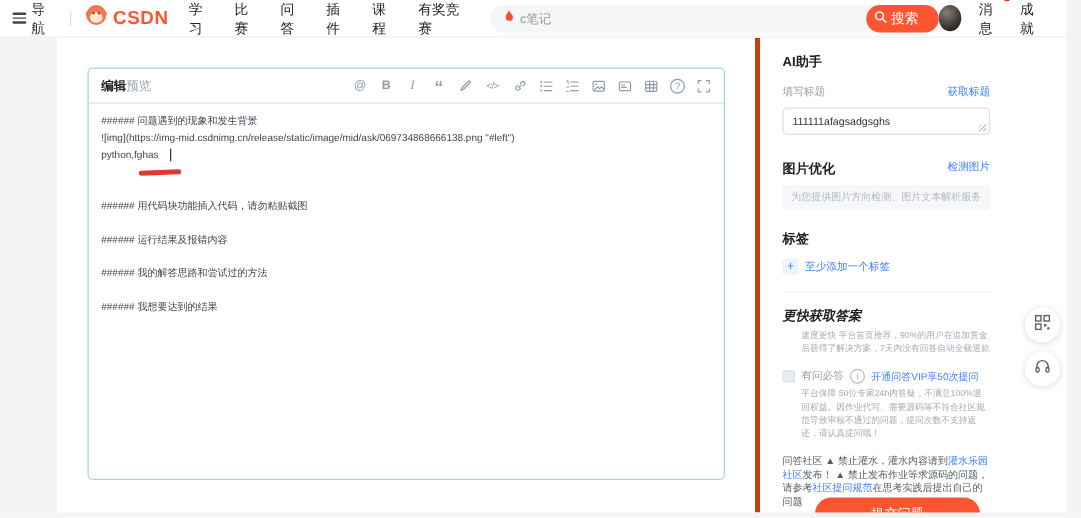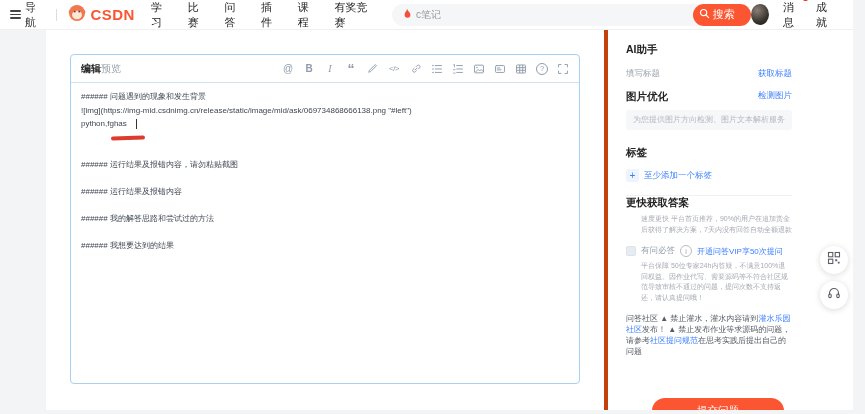--- a/index.html
+++ b/index.html
@@ -56,38 +56,38 @@
   .content{flex:1;position:relative;padding:7px 10px;font-size:8px;line-height:13.5px;color:#3f4652;cursor:text;}
   .ed-line{min-height:13.5px;white-space:pre-wrap;word-break:break-all;}
   .caret{position:absolute;left:65px;top:36px;width:1px;height:10px;background:#333;}
   .red-mark{position:absolute;left:40px;top:53px;width:34px;height:4px;background:#dd3b2e;border-radius:2px;transform:rotate(-2deg);}
 
   
   .sidebar{position:absolute;left:558px;top:0;width:200px;height:100%;border-left:4px solid #c2410c;
     padding:13px 12px 0 18px;box-sizing:border-box;font-size:8.5px;}
   .sb-title{font-size:10.5px;color:#222;font-weight:600;}
   .sb-row{display:flex;justify-content:space-between;margin-top:11px;}
-  .sb-row.head-row{margin-top:10px;}
+  .sb-row.head-row{margin-top:20px;}
   .sb-label{color:#9aa0ab;font-size:8.5px;}
   .sb-link{color:#3d7fff;font-size:8.5px;text-decoration:none;cursor:pointer;}
   .sb-input{margin-top:6px;position:relative;border:1px solid #dcdfe3;border-radius:4px;height:20px;}
   .sb-input input{width:100%;height:100%;border:none;outline:none;padding:0 7px;font-size:8.5px;color:#333;
     box-sizing:border-box;background:transparent;}
   .resize{position:absolute;right:2px;bottom:2px;width:6px;height:6px;
     background:repeating-linear-gradient(135deg,transparent 0 1.5px,#c4c8cf 1.5px 2.5px);}
   .sb-head{font-size:10.5px;color:#222;font-weight:600;}
   .sb-placeholder{margin-top:6px;background:#f6f7f9;border-radius:3px;height:20px;line-height:20px;padding:0 7px;
     color:#b4b8c2;font-size:8px;white-space:nowrap;overflow:hidden;cursor:pointer;}
   .tags-head{margin-top:16px;}
   .tag-add{display:flex;align-items:center;gap:5px;margin-top:9px;cursor:pointer;}
   .plus{width:13px;height:13px;background:#eef4fc;color:#3d7fff;border-radius:2px;display:flex;
     align-items:center;justify-content:center;font-size:10px;}
   .tag-add a{color:#3d7fff;font-size:8.5px;text-decoration:none;}
   .sb-divider{height:1px;background:#f0f0f1;margin-top:13px;}
-  .faster-head{margin-top:0;}
+  .faster-head{margin-top:12px;font-style:italic;}
   .cb-row{display:flex;align-items:center;gap:3px;margin-top:10px;white-space:nowrap;}
   .cb{width:10px;height:10px;border:1px solid #c6cad2;border-radius:2px;background:#fff;box-sizing:border-box;cursor:pointer;flex-shrink:0;}
   .cb.disabled{background:#e7ecf2;border-color:#dde2e9;}
   .cb-label{font-size:9px;color:#222;font-weight:600;margin-left:2px;}
   .cb-label.gray{color:#98a1b0;font-weight:400;font-size:8.5px;}
   .info{width:10px;height:10px;min-width:10px;border:1px solid #b8bcc6;border-radius:50%;font-size:7px;color:#a0a4ae;
     display:inline-flex;align-items:center;justify-content:center;margin-left:2px;}
   .info::after{content:"i";}
   .vip-link{color:#3d7fff;font-size:8px;text-decoration:none;margin-left:2px;cursor:pointer;}
   .sb-desc{margin:4px 0 0 15px;font-size:7px;line-height:10.5px;color:#a6aab4;}
@@ -237,39 +237,43 @@
             </span>
           </div>
         </div>
 
         <div class="content">
           <div class="ed-line">###### 问题遇到的现象和发生背景</div>
           <div class="ed-line">![img](https://img-mid.csdnimg.cn/release/static/image/mid/ask/069734868666138.png "#left")</div>
           <div class="ed-line">python,fghas</div>
           <div class="ed-line"></div>
           <div class="ed-line"></div>
-          <div class="ed-line">###### 运行结果及报错内容，请勿粘贴截图</div>
+          <div class="ed-line">###### 用代码块功能插入代码，请勿粘贴截图</div>
           <div class="ed-line"></div>
           <div class="ed-line">###### 运行结果及报错内容</div>
           <div class="ed-line"></div>
           <div class="ed-line">###### 我的解答思路和尝试过的方法</div>
           <div class="ed-line"></div>
           <div class="ed-line">###### 我想要达到的结果</div>
           <span class="caret"></span>
           <span class="red-mark"></span>
         </div>
       </div>
     </div>
 
     <div class="sidebar">
       <div class="sb-title">AI助手</div>
 
       <div class="sb-row">
         <span class="sb-label">填写标题</span>
         <a class="sb-link">获取标题</a>
+      </div>
+      <div class="sb-input">
+        <input value="111111afagsadgsghs" style="">
+        <i class="resize"></i>
       </div>
 
       <div class="sb-row head-row">
         <span class="sb-head">图片优化</span>
         <a class="sb-link">检测图片</a>
       </div>
       <div class="sb-placeholder">为您提供图片方向检测、图片文本解析服务</div>
 
       <div class="sb-head tags-head">标签</div>
       <div class="tag-add">

